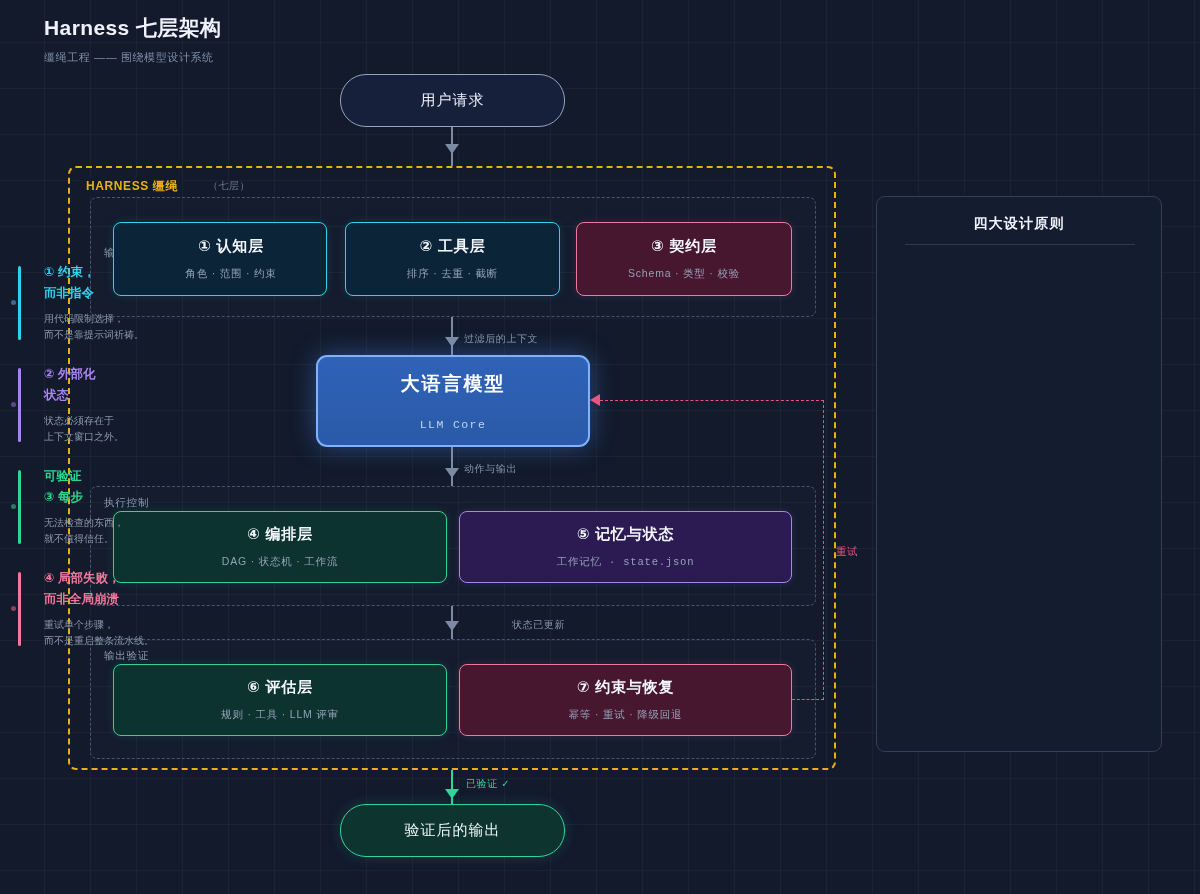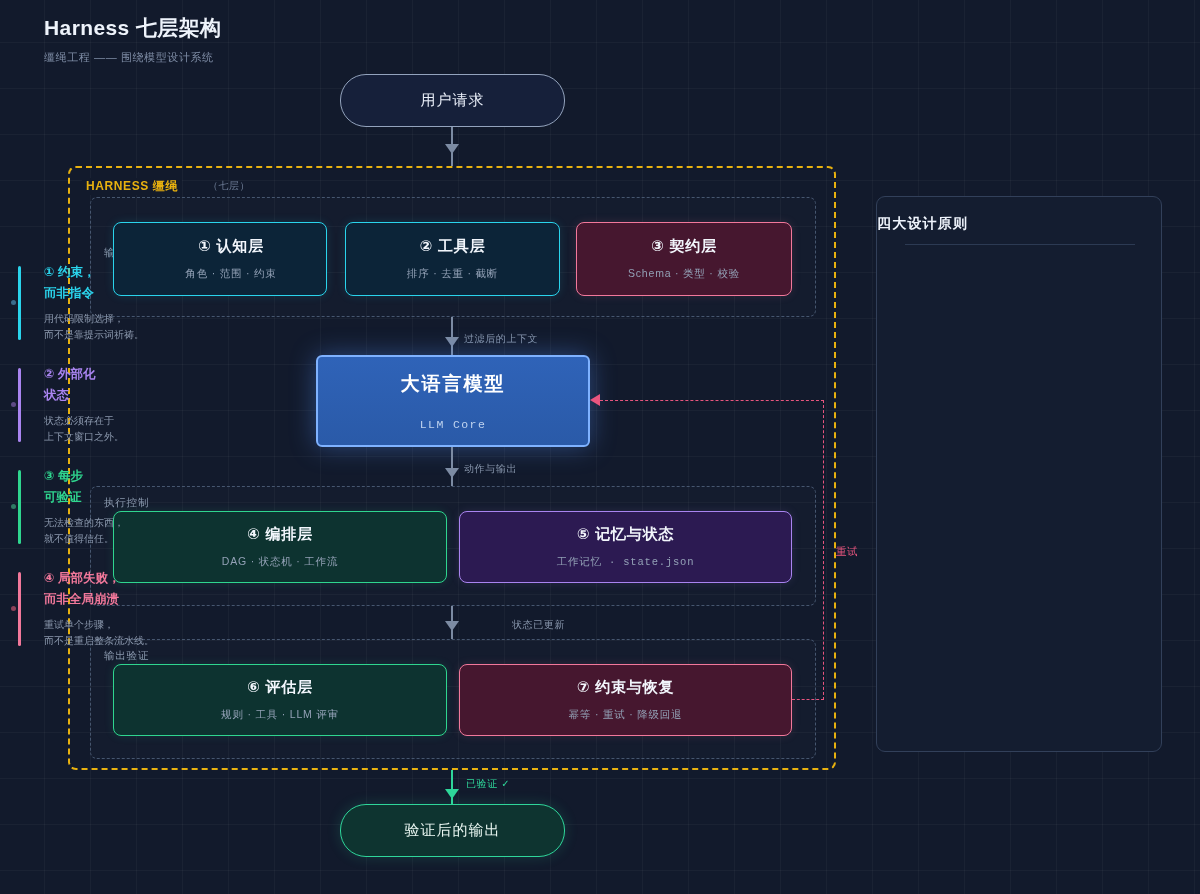--- a/index.html
+++ b/index.html
@@ -94,21 +94,21 @@
   #card-5 { left: 459px; top: 511px; width: 333px; height: 72px;
             border-color: #a984f0; background: #2c1a52; box-shadow: 0 0 10px rgba(169,132,240,.13); }
   #card-6 { left: 113px; top: 664px; width: 334px; height: 72px;
             border-color: #2fd68f; background: #0d3330; box-shadow: 0 0 10px rgba(47,214,143,.13); }
   #card-7 { left: 459px; top: 664px; width: 333px; height: 72px;
             border-color: #f2789b; background: #46172f; box-shadow: 0 0 10px rgba(242,120,155,.13); }
 
   
   #llm {
     position: absolute; left: 316px; top: 355px; width: 274px; height: 92px;
-    border: 2px solid #7fb2ff; border-radius: 6px;
+    border: 2px solid #7fb2ff; border-radius: 11px;
     background: linear-gradient(180deg,#2f63b8 0%,#2a5aa8 100%);
     display: flex; flex-direction: column; align-items: center; justify-content: center;
     box-shadow: 0 0 26px rgba(90,150,255,.38);
   }
   #llm-title { font-size: 19px; font-weight: bold; color: #ffffff; letter-spacing: 2px; }
   #llm-sub {
     margin-top: 21px; font-size: 11.5px; color: #bfd3ef; letter-spacing: 1.4px;
     font-family: "Liberation Mono","DejaVu Sans Mono", monospace;
   }
 
@@ -157,21 +157,21 @@
     font-size: 10.5px; color: #e8557f; letter-spacing: .5px;
   }
 
   
   #panel {
     position: absolute; left: 876px; top: 196px; width: 286px; height: 556px;
     border: 1px solid #32405a; border-radius: 9px; background: #141d30;
   }
   #panel-title {
     position: absolute; left: 0; top: 18px; width: 100%;
-    text-align: left; font-size: 14px; font-weight: bold; color: #eef3fb; letter-spacing: 1.2px;
+    text-align: center; font-size: 14px; font-weight: bold; color: #eef3fb; letter-spacing: 1.2px;
   }
   #panel-rule {
     position: absolute; left: 28px; top: 47px; width: 230px; height: 1px; background: #2c3a53;
   }
   .principle { position: absolute; left: 18px; width: 250px; }
   .p-bar { position: absolute; left: 0; top: 4px; width: 3px; height: 74px; border-radius: 2px; }
   .p-dot { position: absolute; left: -7px; top: 38px; width: 5px; height: 5px; border-radius: 50%; }
   .p-head { margin-left: 26px; font-size: 12.5px; font-weight: bold; line-height: 21px; }
   .p-desc { margin-left: 26px; margin-top: 7px; font-size: 10px; color: #8c99ae; line-height: 16px; }
   #pr-1 { top: 262px; }
@@ -295,22 +295,22 @@
     <div class="p-desc">
       <div>状态必须存在于</div>
       <div>上下文窗口之外。</div>
     </div>
   </div>
 
   <div class="principle" id="pr-3">
     <div class="p-bar" style="background:#2fd68f"></div>
     <div class="p-dot" style="background:#2f7a63"></div>
     <div class="p-head" style="color:#2fd68f">
+      <div>可验证</div>
       <div>③ 每步</div>
-      <div>可验证</div>
     </div>
     <div class="p-desc">
       <div>无法检查的东西，</div>
       <div>就不值得信任。</div>
     </div>
   </div>
 
   <div class="principle" id="pr-4">
     <div class="p-bar" style="background:#f2789b"></div>
     <div class="p-dot" style="background:#8c425a"></div>

